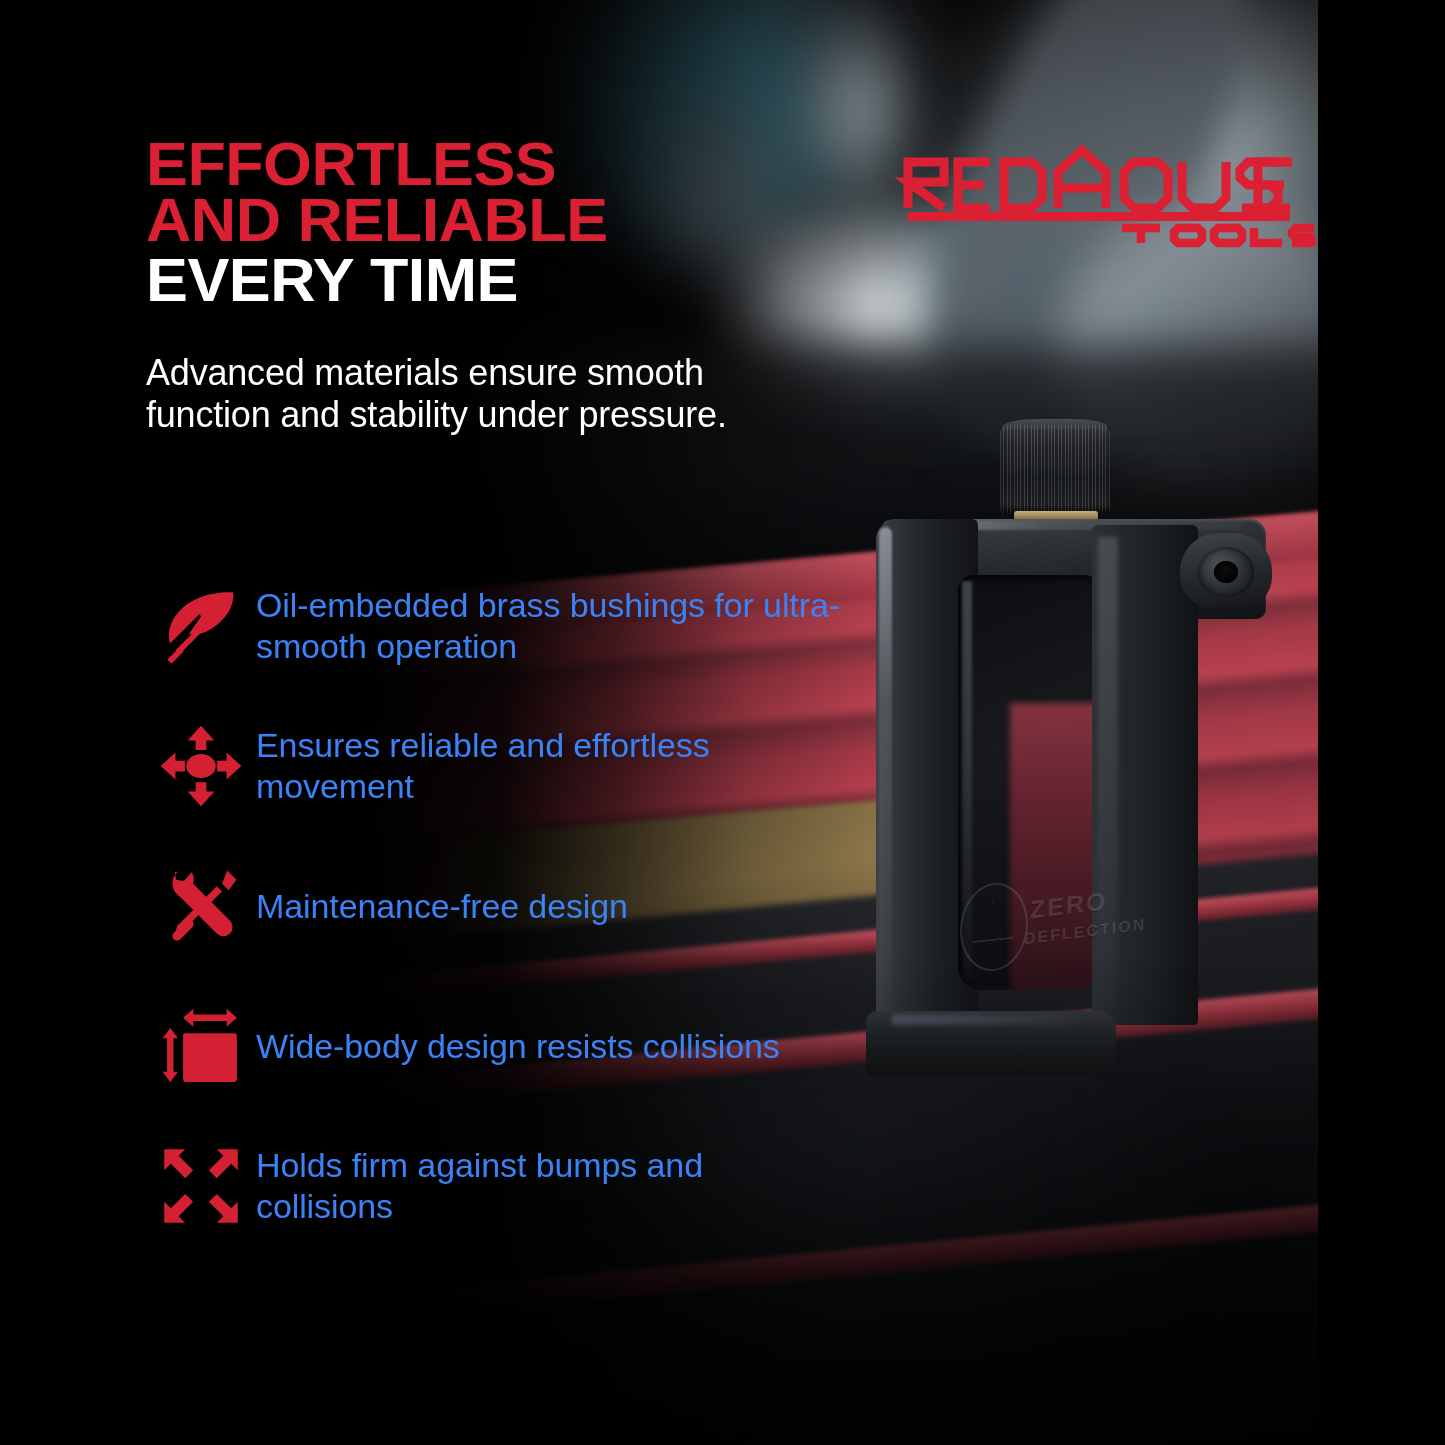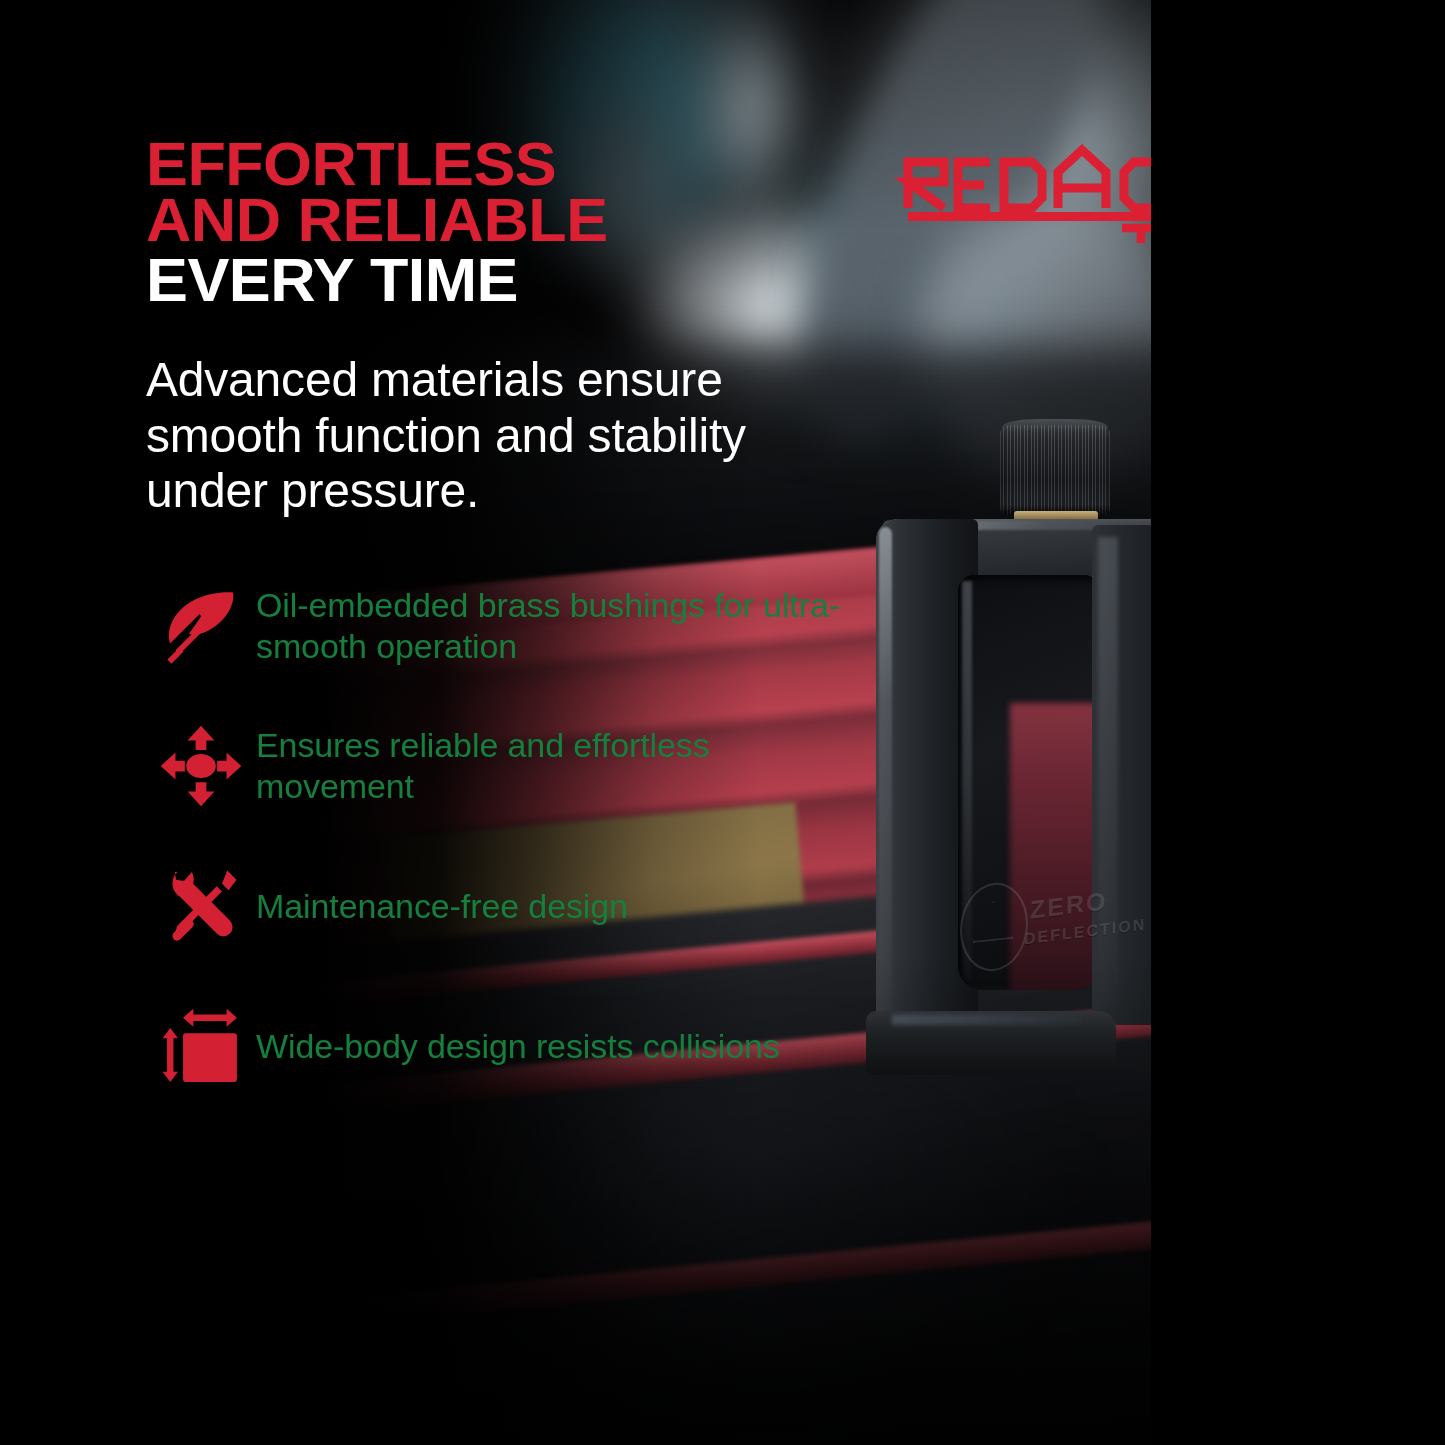--- a/index.html
+++ b/index.html
@@ -1,20 +1,20 @@
 <!DOCTYPE html>
 <html><head>
 <meta charset="utf-8">
 <style>
   * { margin:0; padding:0; box-sizing:border-box; }
   html,body { width:1445px; height:1445px; background:#000; overflow:hidden; }
 
   .stage{
     position:relative;
-    width:1151px; height:1445px;
+    width:1318px; height:1445px;
     background:#060607;
     overflow:hidden;
     font-family:"Liberation Sans", sans-serif;
   }
 
   
   .photo{ position:absolute; inset:0; overflow:hidden; }
 
   
   .bg-sky{
@@ -292,21 +292,21 @@
     transform:scaleX(1.03);
     transform-origin:left center;
     white-space:nowrap;
   }
   .hl-red{ color:#DC2033; }
   .hl-white{ color:#FFFFFF; margin-top:4px; }
 
   .subhead{
     position:absolute; left:146px; top:352px; width:680px;
     color:#FFFFFF;
-    font-size:48px;
+    font-size:36px;
     font-weight:400;
     line-height:1.16;
     letter-spacing:-0.2px;
   }
 
   .features{
     position:absolute; left:146px; top:578px; width:700px;
   }
   .feature{
     display:flex; align-items:center;
@@ -314,21 +314,21 @@
     margin-bottom:44px;
   }
   .feature:last-child{ margin-bottom:0; }
   .f-icon{
     flex:0 0 110px;
     display:flex; align-items:center; justify-content:center;
     height:96px;
   }
   .f-icon svg{ display:block; }
   .f-text{
-    color:#15803d;
+    color:#3b82f6;
     font-size:34px;
     font-weight:400;
     line-height:1.20;
     letter-spacing:-0.1px;
   }
 
   
   .logo{
     position:absolute; left:886px; top:138px; width:430px; height:110px;
   }
@@ -495,16 +495,29 @@
             <g fill="#D32033">
               <rect x="18" y="22" width="42" height="38" rx="2"></rect>
               <path d="M18 10 l8 -7 v4.5 h26 V3 l8 7 -8 7 v-4.5 H26 V17z"></path>
               <path d="M8 60 l-6 -8 h3.5 V26 H2 l6 -8 6 8 h-3.5 v26 H14z"></path>
             </g>
           </svg>
         </div>
         <div class="f-text">Wide-body design resists collisions</div>
       </div>
 
+      <div class="feature">
+        <div class="f-icon">
+          <svg width="84" height="84" viewBox="0 0 64 64" xmlns="http://www.w3.org/2000/svg">
+            <g fill="#D32033">
+              <path d="M4 4 h16 l-5 5 11 11 -6 6 -11 -11 -5 5z"></path>
+              <path d="M60 4 h-16 l5 5 -11 11 6 6 11 -11 5 5z"></path>
+              <path d="M4 60 h16 l-5 -5 11 -11 -6 -6 -11 11 -5 -5z"></path>
+              <path d="M60 60 h-16 l5 -5 -11 -11 6 -6 11 11 5 -5z"></path>
+            </g>
+          </svg>
+        </div>
+        <div class="f-text">Holds firm against bumps and collisions</div>
+      </div>
 
     </div>
   </div>
 </div>
 
 </body></html>

